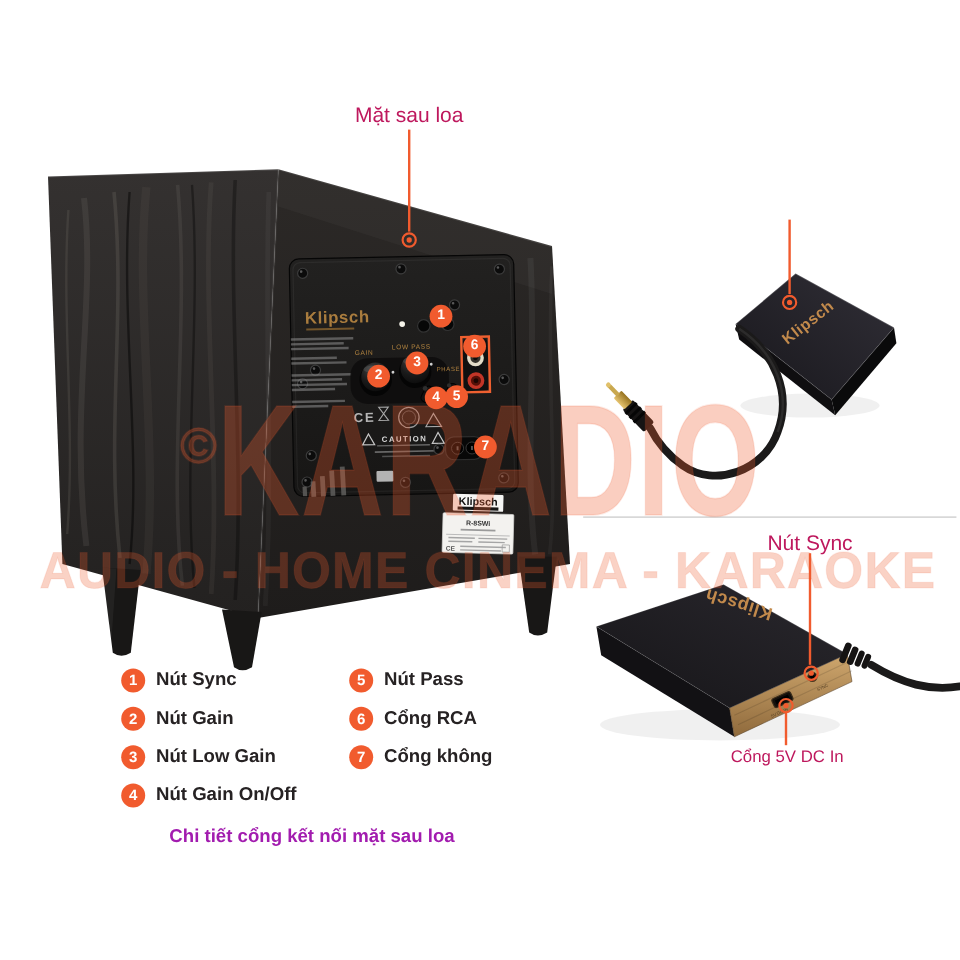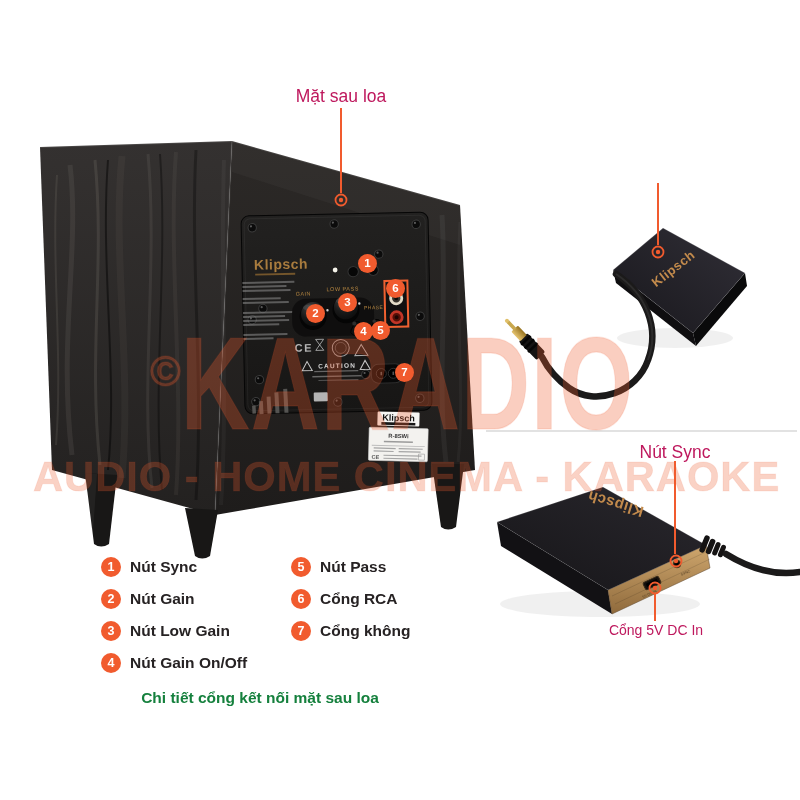--- a/index.html
+++ b/index.html
@@ -15,21 +15,21 @@
          font-size:11.5px;font-weight:bold;text-align:center;line-height:19px;}
   #b1{left:358px;top:254px;} #b2{left:306px;top:304px;} #b3{left:338px;top:293px;}
   #b4{left:354px;top:322px;} #b5{left:371px;top:321px;} #b6{left:386px;top:279px;}
   #b7{left:395px;top:363px;}
   .lg-col{position:absolute;display:flex;flex-direction:column;gap:12px;}
   #lg-col1{left:101px;top:557px;} #lg-col2{left:291px;top:557px;}
   .lg-item{display:flex;align-items:center;gap:9px;height:20px;}
   .lg-badge{width:20px;height:20px;border-radius:50%;background:#f15b2e;color:#fff;font-weight:bold;
             font-size:12.5px;line-height:20px;text-align:center;flex:none;}
   .lg-label{font-size:15.5px;font-weight:bold;color:#262223;white-space:nowrap;}
-  .lg-title{position:absolute;left:128px;top:689px;width:264px;text-align:center;color:#15803d;
+  .lg-title{position:absolute;left:128px;top:689px;width:264px;text-align:center;color:#a21caf;
             font-weight:bold;font-size:15.5px;}
   .wm-big{position:absolute;left:150px;top:318px;display:flex;align-items:flex-start;
           color:rgba(238,93,47,.30);-webkit-text-stroke:1.5px rgba(238,93,47,.12);
           pointer-events:none;white-space:nowrap;}
   .wm-sym{font-size:42px;font-weight:bold;margin-top:30px;}
   .wm-text{font-size:132px;font-weight:bold;line-height:1;transform:scaleX(.72);
            transform-origin:left top;letter-spacing:2px;}
   .wm-line{position:absolute;left:33px;top:452px;font-size:43px;font-weight:bold;letter-spacing:1px;
            color:rgba(238,93,47,.28);-webkit-text-stroke:1px rgba(238,93,47,.10);
            white-space:nowrap;transform:scaleX(.97);transform-origin:left top;pointer-events:none;}

